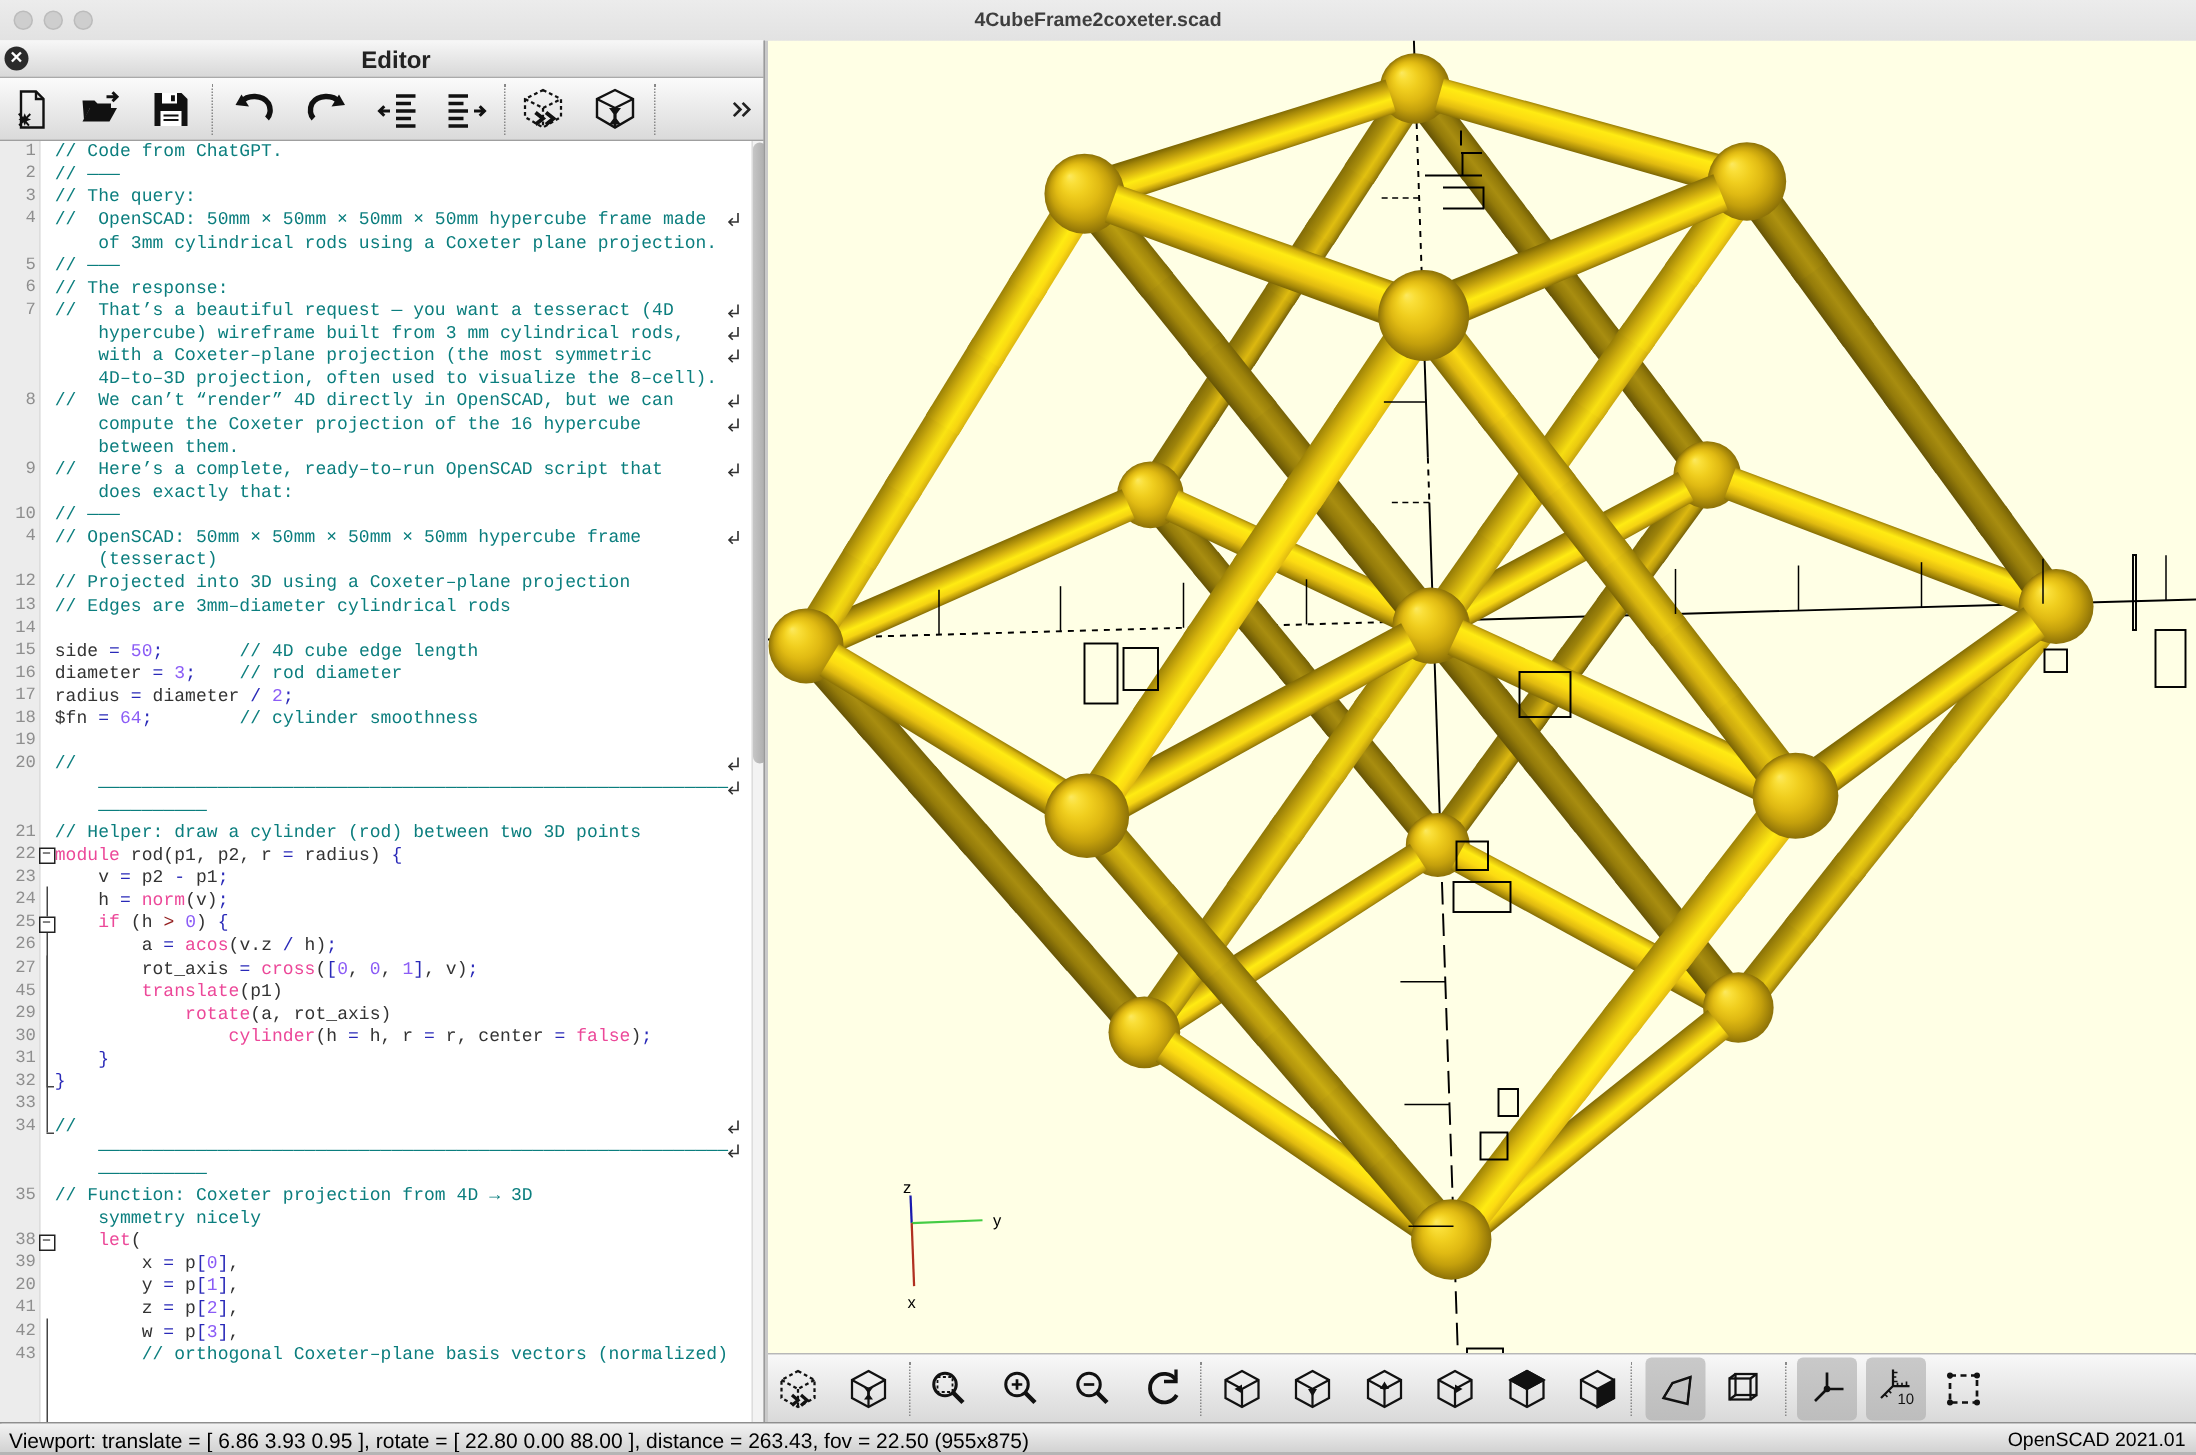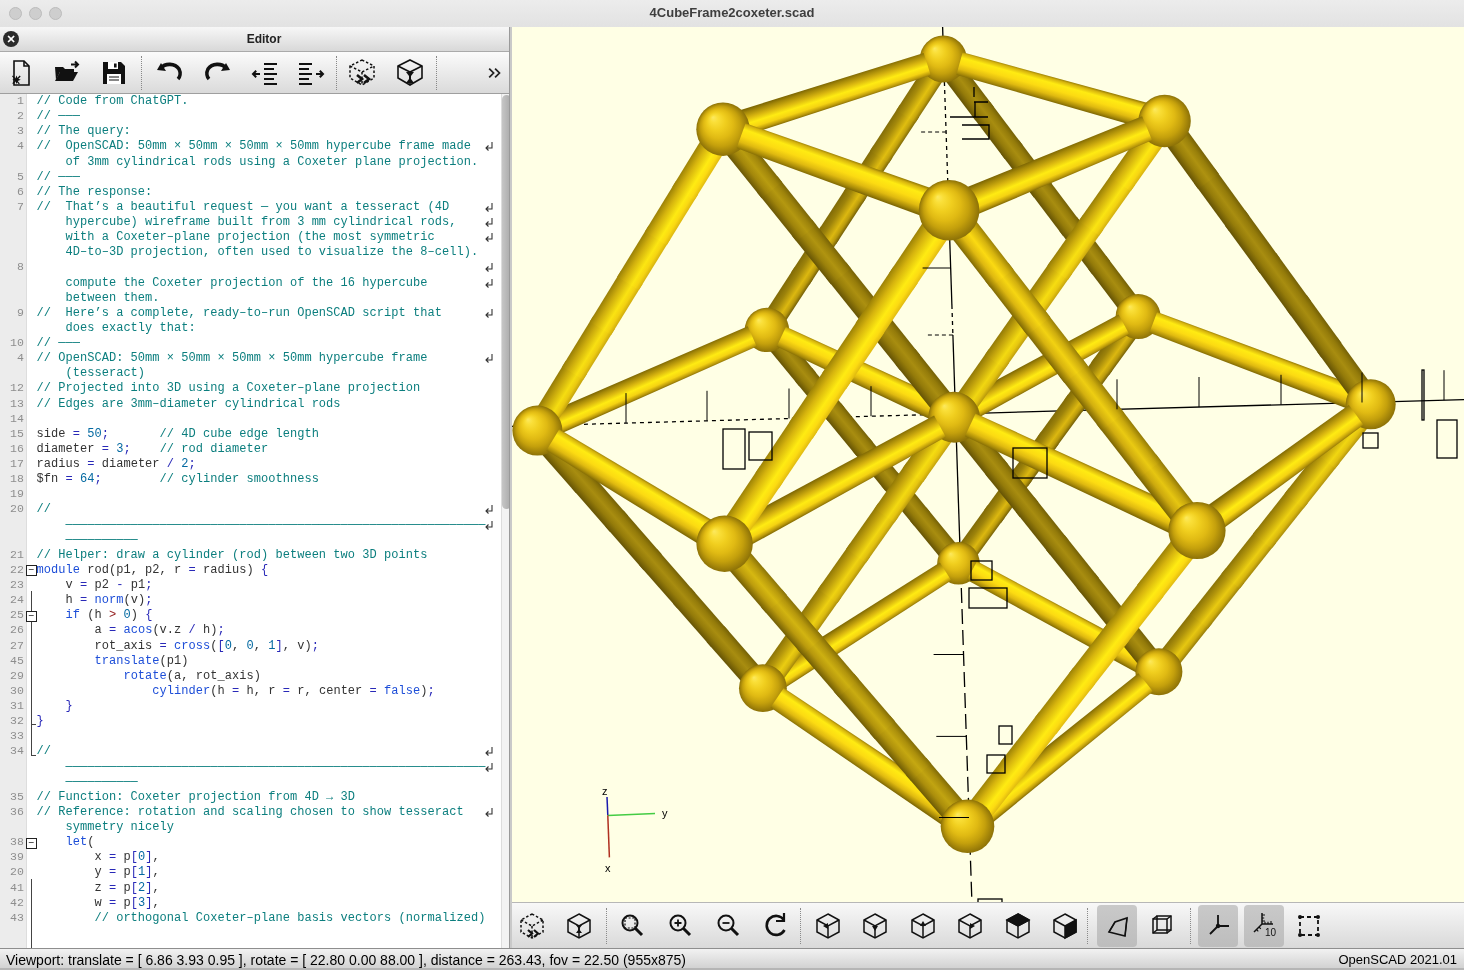--- a/index.html
+++ b/index.html
@@ -1,36 +1,36 @@
 <!DOCTYPE html>
 <html><head><meta charset="utf-8"><style>
 *{margin:0;padding:0;box-sizing:border-box}
 body{width:1464px;height:970px;overflow:hidden;font-family:"Liberation Sans",sans-serif;background:#fff;position:relative;box-shadow:inset 0 0 0 1px #a9a9a9}
 #titlebar{position:absolute;left:0;top:0;width:1464px;height:42px;background:linear-gradient(#ececec,#dddddd);border-bottom:1px solid #b3b3b3}
 #titlebar .tt{position:absolute;left:0;right:0;top:5px;text-align:center;font-size:13px;font-weight:bold;color:#3e3e3e}
 .tl{position:absolute;top:7px;width:13px;height:13px;border-radius:50%;background:#cecece;border:1px solid #bcbcbc}
 #editor{position:absolute;left:0;top:27px;width:512px;height:921px;background:#fff}
 #ehead{position:absolute;left:0;top:0;width:512px;height:25px;background:linear-gradient(#f7f7f7,#d8d8d8);border-bottom:1px solid #aaa}
-#ehead .et{position:absolute;left:16px;right:0;top:5px;text-align:center;font-size:12px;font-weight:bold;color:#222}
+#ehead .et{position:absolute;left:16px;right:0;top:5px;text-align:center;font-size:16px;font-weight:bold;color:#222}
 #eclose{position:absolute;left:3px;top:4px;width:16px;height:16px;border-radius:50%;background:#2b2b2b;color:#fff;font-size:11px;line-height:16px;text-align:center;font-weight:bold}
 #etb{position:absolute;left:0;top:25px;width:512px;height:42px;background:linear-gradient(#fbfbfb,#dadada);border-bottom:1px solid #9f9f9f}
 .ti{position:absolute;top:6px}
 .sep{position:absolute;top:4px;height:34px;width:0;border-left:1px dotted #888}
 #ecode{position:absolute;left:0;top:67px;width:512px;height:854px;background:#fff;overflow:hidden;font-family:"Liberation Mono",monospace;font-size:12px;letter-spacing:0.039px}
 #gut{position:absolute;left:0;top:0;width:27px;height:100%;background:#ececec;border-right:1px solid #ddd}
 .row{position:relative;height:15.13px;white-space:pre}
 .row:first-child{margin-top:2px}
 .ln{position:absolute;left:0;width:24px;text-align:right;color:#8e8e8e;font-size:11.5px}
 .fm{position:absolute;left:27px;width:9px;z-index:3}
 .fbox{position:absolute;left:-1.5px;top:2.5px;width:11px;height:11px;border:1px solid #222;background:#fff;color:#111;font-size:10px;line-height:9px;text-align:center;z-index:3}
 .cd{position:absolute;left:36.5px}
 .wr{position:absolute;left:483px;top:2px}
 .fv{position:absolute;width:0;border-left:1px solid #444}
 .fc{position:absolute;width:5px;height:0;border-bottom:1px solid #444}
-.c{color:#0b7e7e}.t{color:#333}.k{color:#1d4ed8}.n{color:#0369a1}.o{color:#2929b8}.r{color:#952121}
+.c{color:#0b7e7e}.t{color:#333}.k{color:#ec4899}.n{color:#8b5cf6}.o{color:#2929b8}.r{color:#952121}
 #esb{position:absolute;right:0px;top:0;width:11px;height:100%;background:#f3f3f3;border-left:1px solid #ddd}
 #esbt{position:absolute;right:1px;top:1px;width:9px;height:414px;border-radius:5px;background:linear-gradient(90deg,#c6c6c6,#a9a9a9)}
 #split{position:absolute;left:509px;top:27px;width:3px;height:921px;background:#c9c9c9;border-left:1px solid #9a9a9a}
 #vp{position:absolute;left:512px;top:27px;width:952px;height:875px}
 #vtb{position:absolute;left:512px;top:902px;width:952px;height:46px;background:linear-gradient(#f8f8f8,#d9d9d9);border-top:1px solid #b7b7b7}
 .vi{position:absolute;top:7px}
 .vbtn{position:absolute;top:2px;width:40px;height:42px;border-radius:4px}
 .vbtn.pr{background:linear-gradient(#c9c9c9,#bdbdbd)}
 .vsep{position:absolute;top:5px;height:36px;width:0;border-left:1px dotted #8a8a8a}
 #status{position:absolute;left:0;top:948px;width:1464px;height:26px;background:linear-gradient(#f2f2f2,#c8c8c8);border-top:1px solid #8e8e8e}
@@ -123,21 +123,21 @@
       <div class="row"><span class="ln">7</span><span class="fm"></span><span class="cd"><span class="c">//&nbsp;&nbsp;That’s&nbsp;a&nbsp;beautiful&nbsp;request&nbsp;—&nbsp;you&nbsp;want&nbsp;a&nbsp;tesseract&nbsp;(4D</span></span><svg class="wr" width="12" height="12" viewBox="0 0 12 12">
           <path d="M9 1 v6 H3 M5.5 4.5 L3 7 L5.5 9.5" stroke="#333" stroke-width="1.1" fill="none"></path>
         </svg></div>
       <div class="row"><span class="ln"></span><span class="fm"></span><span class="cd"><span class="c">&nbsp;&nbsp;&nbsp;&nbsp;hypercube)&nbsp;wireframe&nbsp;built&nbsp;from&nbsp;3&nbsp;mm&nbsp;cylindrical&nbsp;rods,</span></span><svg class="wr" width="12" height="12" viewBox="0 0 12 12">
           <path d="M9 1 v6 H3 M5.5 4.5 L3 7 L5.5 9.5" stroke="#333" stroke-width="1.1" fill="none"></path>
         </svg></div>
       <div class="row"><span class="ln"></span><span class="fm"></span><span class="cd"><span class="c">&nbsp;&nbsp;&nbsp;&nbsp;with&nbsp;a&nbsp;Coxeter–plane&nbsp;projection&nbsp;(the&nbsp;most&nbsp;symmetric</span></span><svg class="wr" width="12" height="12" viewBox="0 0 12 12">
           <path d="M9 1 v6 H3 M5.5 4.5 L3 7 L5.5 9.5" stroke="#333" stroke-width="1.1" fill="none"></path>
         </svg></div>
       <div class="row"><span class="ln"></span><span class="fm"></span><span class="cd"><span class="c">&nbsp;&nbsp;&nbsp;&nbsp;4D–to–3D&nbsp;projection,&nbsp;often&nbsp;used&nbsp;to&nbsp;visualize&nbsp;the&nbsp;8–cell).</span></span></div>
-      <div class="row"><span class="ln">8</span><span class="fm"></span><svg class="wr" width="12" height="12" viewBox="0 0 12 12">
+      <div class="row"><span class="ln">8</span><span class="fm"></span><span class="cd"><span class="c">//&nbsp;&nbsp;We&nbsp;can’t&nbsp;“render”&nbsp;4D&nbsp;directly&nbsp;in&nbsp;OpenSCAD,&nbsp;but&nbsp;we&nbsp;can</span></span><svg class="wr" width="12" height="12" viewBox="0 0 12 12">
           <path d="M9 1 v6 H3 M5.5 4.5 L3 7 L5.5 9.5" stroke="#333" stroke-width="1.1" fill="none"></path>
         </svg></div>
       <div class="row"><span class="ln"></span><span class="fm"></span><span class="cd"><span class="c">&nbsp;&nbsp;&nbsp;&nbsp;compute&nbsp;the&nbsp;Coxeter&nbsp;projection&nbsp;of&nbsp;the&nbsp;16&nbsp;hypercube</span></span><svg class="wr" width="12" height="12" viewBox="0 0 12 12">
           <path d="M9 1 v6 H3 M5.5 4.5 L3 7 L5.5 9.5" stroke="#333" stroke-width="1.1" fill="none"></path>
         </svg></div>
       <div class="row"><span class="ln"></span><span class="fm"></span><span class="cd"><span class="c">&nbsp;&nbsp;&nbsp;&nbsp;between&nbsp;them.</span></span></div>
       <div class="row"><span class="ln">9</span><span class="fm"></span><span class="cd"><span class="c">//&nbsp;&nbsp;Here’s&nbsp;a&nbsp;complete,&nbsp;ready–to–run&nbsp;OpenSCAD&nbsp;script&nbsp;that</span></span><svg class="wr" width="12" height="12" viewBox="0 0 12 12">
           <path d="M9 1 v6 H3 M5.5 4.5 L3 7 L5.5 9.5" stroke="#333" stroke-width="1.1" fill="none"></path>
         </svg></div>
       <div class="row"><span class="ln"></span><span class="fm"></span><span class="cd"><span class="c">&nbsp;&nbsp;&nbsp;&nbsp;does&nbsp;exactly&nbsp;that:</span></span></div>
@@ -175,23 +175,20 @@
       <div class="row"><span class="ln">32</span><span class="fm"></span><span class="cd"><span class="o">}</span></span></div>
       <div class="row"><span class="ln">33</span><span class="fm"></span><span class="cd"></span></div>
       <div class="row"><span class="ln">34</span><span class="fm"></span><span class="cd"><span class="c">//</span></span><svg class="wr" width="12" height="12" viewBox="0 0 12 12">
           <path d="M9 1 v6 H3 M5.5 4.5 L3 7 L5.5 9.5" stroke="#333" stroke-width="1.1" fill="none"></path>
         </svg></div>
       <div class="row"><span class="ln"></span><span class="fm"></span><span class="cd"><span class="c">&nbsp;&nbsp;&nbsp;&nbsp;——————————————————————————————————————————————————————————</span></span><svg class="wr" width="12" height="12" viewBox="0 0 12 12">
           <path d="M9 1 v6 H3 M5.5 4.5 L3 7 L5.5 9.5" stroke="#333" stroke-width="1.1" fill="none"></path>
         </svg></div>
       <div class="row"><span class="ln"></span><span class="fm"></span><span class="cd"><span class="c">&nbsp;&nbsp;&nbsp;&nbsp;——————————</span></span></div>
       <div class="row"><span class="ln">35</span><span class="fm"></span><span class="cd"><span class="c">//&nbsp;Function:&nbsp;Coxeter&nbsp;projection&nbsp;from&nbsp;4D&nbsp;→&nbsp;3D</span></span></div>
-      <div class="row"><span class="ln">36</span><span class="fm"></span><span class="cd"><span class="c">//&nbsp;Reference:&nbsp;rotation&nbsp;and&nbsp;scaling&nbsp;chosen&nbsp;to&nbsp;show&nbsp;tesseract</span></span><svg class="wr" width="12" height="12" viewBox="0 0 12 12">
-          <path d="M9 1 v6 H3 M5.5 4.5 L3 7 L5.5 9.5" stroke="#333" stroke-width="1.1" fill="none"></path>
-        </svg></div>
       <div class="row"><span class="ln"></span><span class="fm"></span><span class="cd"><span class="c">&nbsp;&nbsp;&nbsp;&nbsp;symmetry&nbsp;nicely</span></span></div>
       <div class="row"><span class="ln">38</span><span class="fm"><span class="fbox">−</span></span><span class="cd"><span class="t">&nbsp;&nbsp;&nbsp;&nbsp;</span><span class="k">let</span><span class="t">(</span></span></div>
       <div class="row"><span class="ln">39</span><span class="fm"></span><span class="cd"><span class="t">&nbsp;&nbsp;&nbsp;&nbsp;&nbsp;&nbsp;&nbsp;&nbsp;x&nbsp;</span><span class="o">=</span><span class="t">&nbsp;p</span><span class="o">[</span><span class="n">0</span><span class="o">]</span><span class="t">,</span></span></div>
       <div class="row"><span class="ln">20</span><span class="fm"></span><span class="cd"><span class="t">&nbsp;&nbsp;&nbsp;&nbsp;&nbsp;&nbsp;&nbsp;&nbsp;y&nbsp;</span><span class="o">=</span><span class="t">&nbsp;p</span><span class="o">[</span><span class="n">1</span><span class="o">]</span><span class="t">,</span></span></div>
       <div class="row"><span class="ln">41</span><span class="fm"></span><span class="cd"><span class="t">&nbsp;&nbsp;&nbsp;&nbsp;&nbsp;&nbsp;&nbsp;&nbsp;z&nbsp;</span><span class="o">=</span><span class="t">&nbsp;p</span><span class="o">[</span><span class="n">2</span><span class="o">]</span><span class="t">,</span></span></div>
       <div class="row"><span class="ln">42</span><span class="fm"></span><span class="cd"><span class="t">&nbsp;&nbsp;&nbsp;&nbsp;&nbsp;&nbsp;&nbsp;&nbsp;w&nbsp;</span><span class="o">=</span><span class="t">&nbsp;p</span><span class="o">[</span><span class="n">3</span><span class="o">]</span><span class="t">,</span></span></div>
       <div class="row"><span class="ln">43</span><span class="fm"></span><span class="cd"><span class="t">&nbsp;&nbsp;&nbsp;&nbsp;&nbsp;&nbsp;&nbsp;&nbsp;</span><span class="c">//&nbsp;orthogonal&nbsp;Coxeter–plane&nbsp;basis&nbsp;vectors&nbsp;(normalized)</span></span></div>
       <div id="foldov" style="position:absolute;left:0;top:0;z-index:1">
         <div class="fv" style="left:30.5px;top:497.2px;height:163.4px"></div>
         <div class="fc" style="left:30.5px;top:660.6px"></div>

